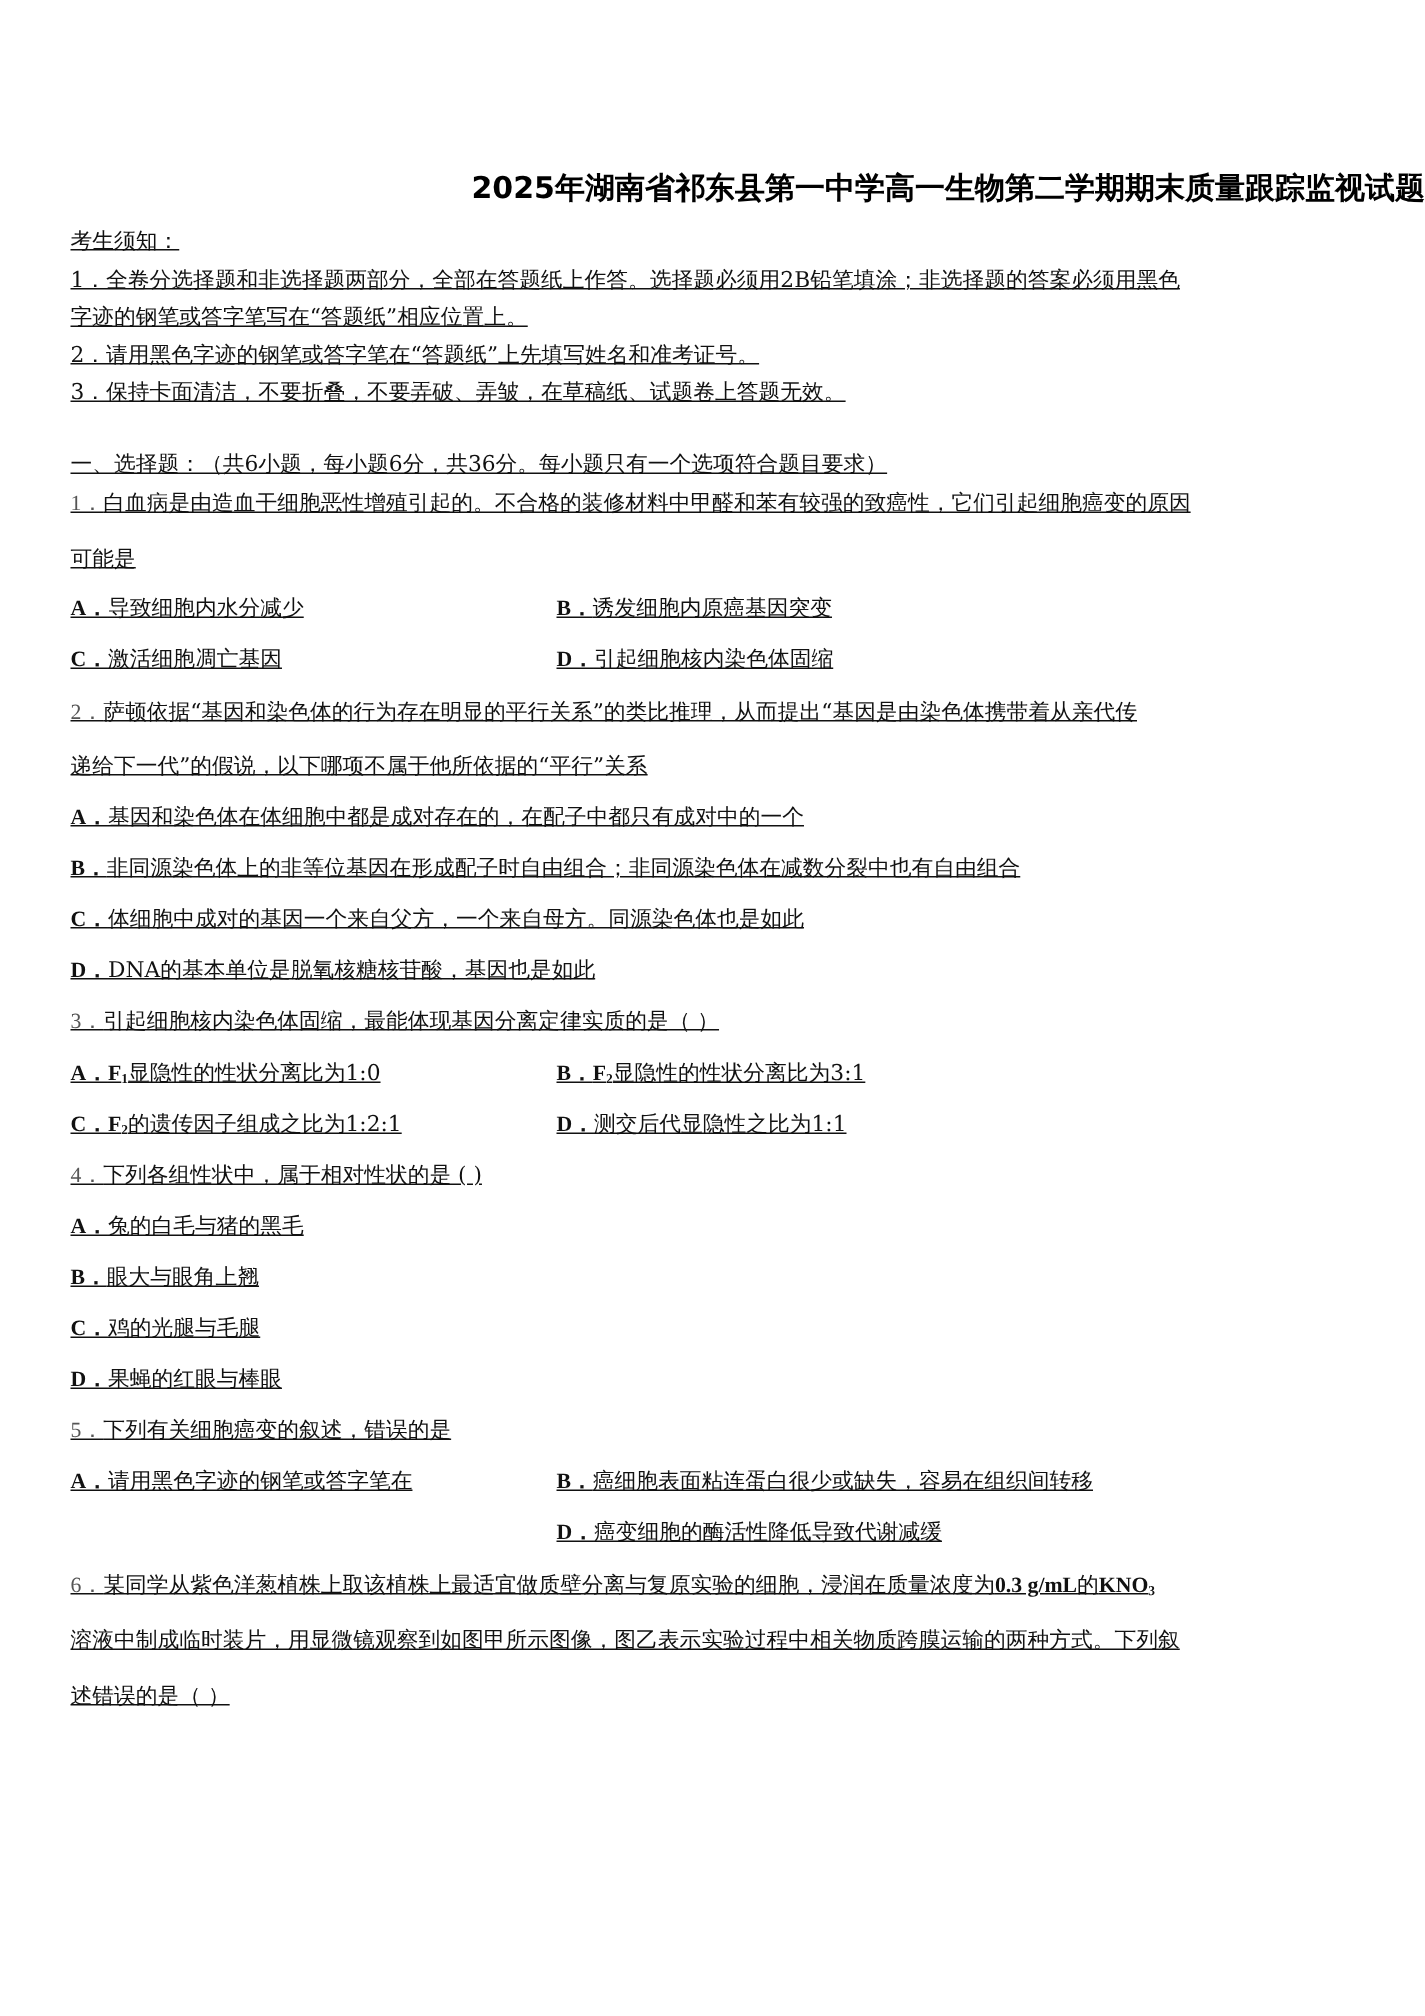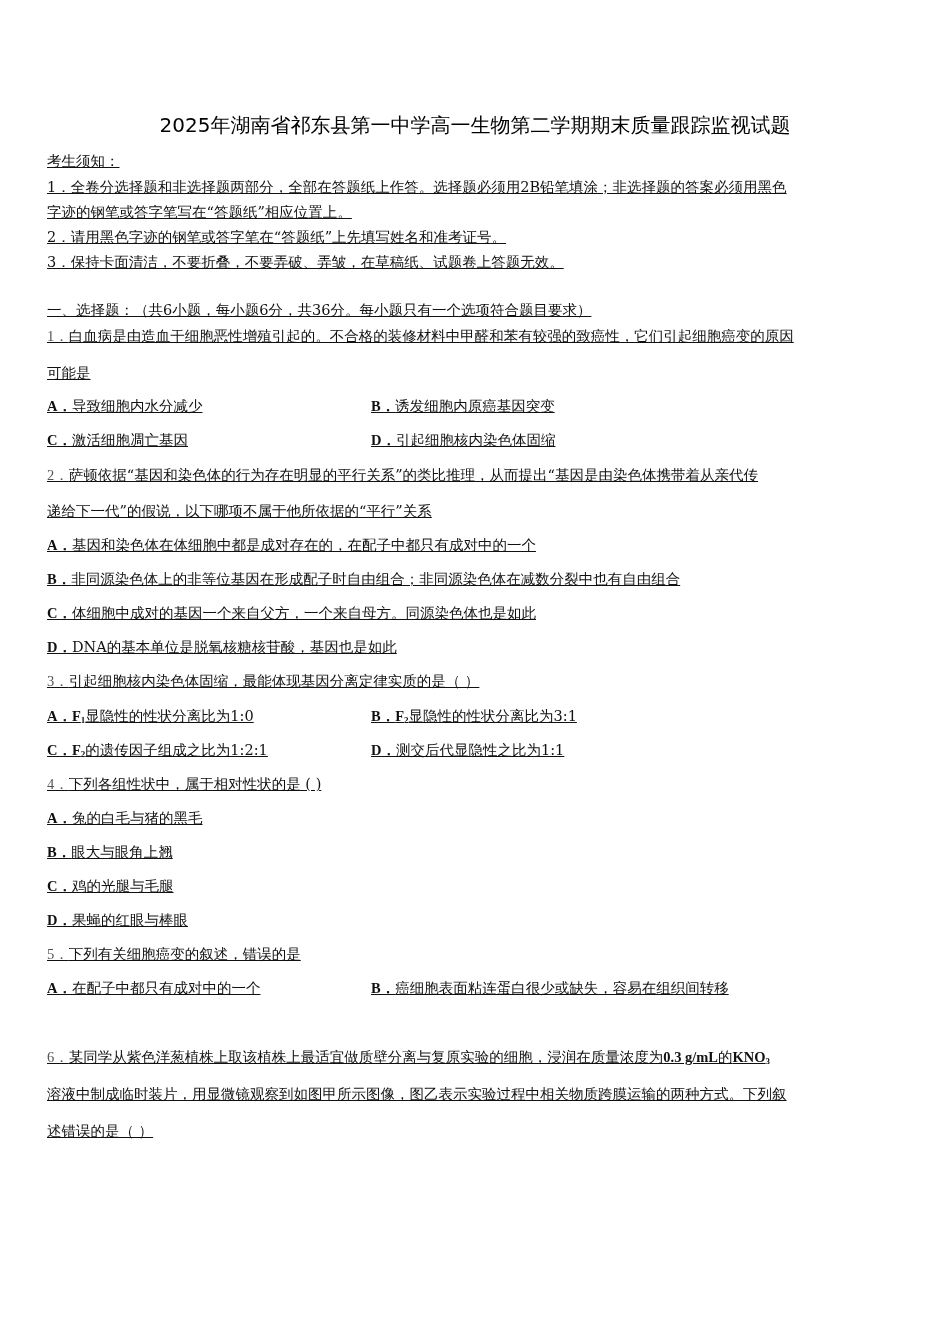--- a/index.html
+++ b/index.html
@@ -1,20 +1,20 @@
 <!DOCTYPE html>
 <html><head>
 <meta charset="utf-8">
 <style>
   html, body { margin: 0; padding: 0; background: #ffffff; }
   body { width: 950px; height: 1344px; position: relative; overflow: hidden;
          font-family: "DejaVu Serif", "Liberation Serif", serif; color: #111; }
   .page { position: absolute; left: 0; top: 0; width: 950px; height: 1344px; }
-  .title { position: absolute; left: 0; width: 950px; top: 112px; text-align: center;
-           font-family: "DejaVu Sans", "Liberation Sans", sans-serif; font-weight: normal;
+  .title { position: absolute; left: 0; width: 950px; top: 112px; text-align: right;
+           font-family: "DejaVu Sans", "Liberation Sans", sans-serif; font-weight: bold;
            font-size: 20px; letter-spacing: 0px; color: #000; }
   .line { position: absolute; left: 47px; font-size: 14.5px; white-space: nowrap; line-height: 20px; text-decoration: underline; }
   .num { color: #555; font-family: "Liberation Serif", serif; }
   .lbl { font-weight: bold; font-family: "Liberation Serif", serif; }
   .col2 { left: 371px; text-align: right; }
   .bold { font-weight: bold; font-family: "Liberation Serif", serif; }
   sub { font-size: 9px; vertical-align: -2px; }
 </style>
 </head>
 <body>
@@ -61,22 +61,23 @@
     <span class="num">4．</span><span>下列各组性状中，属于相对性状的是 (    )</span>
   </div>
   <div class="line" style="top:808px"><span class="lbl">A．</span><span>兔的白毛与猪的黑毛</span></div>
   <div class="line" style="top:842px"><span class="lbl">B．</span><span>眼大与眼角上翘</span></div>
   <div class="line" style="top:876px"><span class="lbl">C．</span><span>鸡的光腿与毛腿</span></div>
   <div class="line" style="top:910px"><span class="lbl">D．</span><span>果蝇的红眼与棒眼</span></div>
 
   <div class="line" style="top:944px">
     <span class="num">5．</span><span>下列有关细胞癌变的叙述，错误的是</span>
   </div>
-  <div class="line" style="top:978px"><span class="lbl">A．</span><span>在配子中都只有成对中的一个</span></div>
+  <div class="line" style="top:978px"><span class="lbl">A．</span><span>请用黑色字迹的钢笔或答字笔在</span></div>
   <div class="line col2" style="top:978px"><span class="lbl">B．</span><span>癌细胞表面粘连蛋白很少或缺失，容易在组织间转移</span></div>
+  <div class="line col2" style="top:1012px"><span class="lbl">D．</span><span>癌变细胞的酶活性降低导致代谢减缓</span></div>
 
   <div class="line" style="top:1047px">
     <span class="num">6．</span><span>某同学从紫色洋葱植株上取该植株上最适宜做质壁分离与复原实验的细胞，浸润在质量浓度为</span><span class="bold">0.3 g/mL</span><span>的</span><span class="bold">KNO</span><sub class="bold">3</sub>
   </div>
   <div class="line" style="top:1084px">溶液中制成临时装片，用显微镜观察到如图甲所示图像，图乙表示实验过程中相关物质跨膜运输的两种方式。下列叙</div>
   <div class="line" style="top:1121px">述错误的是（ ）</div>
 
 </div>
 
 </body></html>

